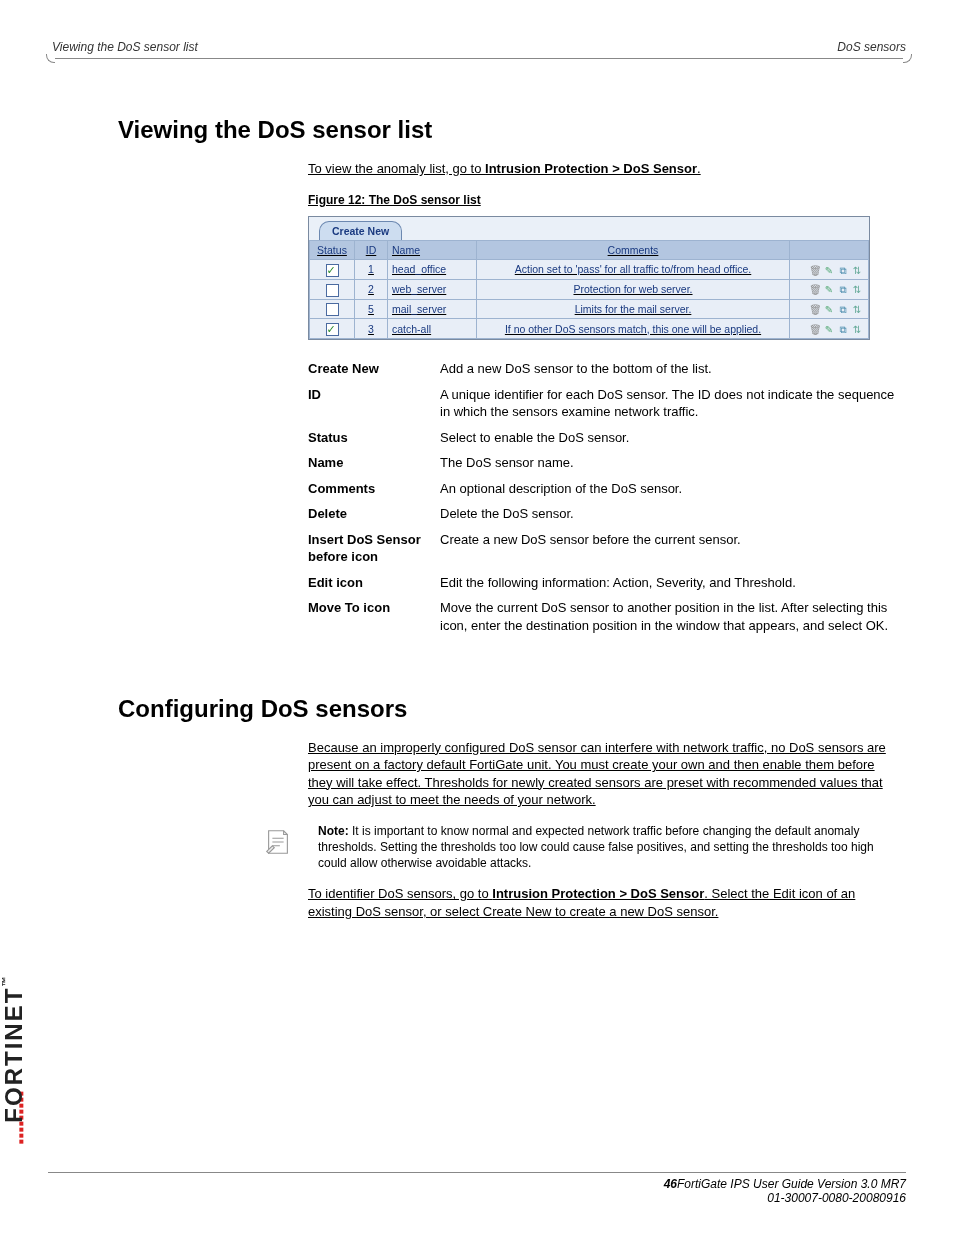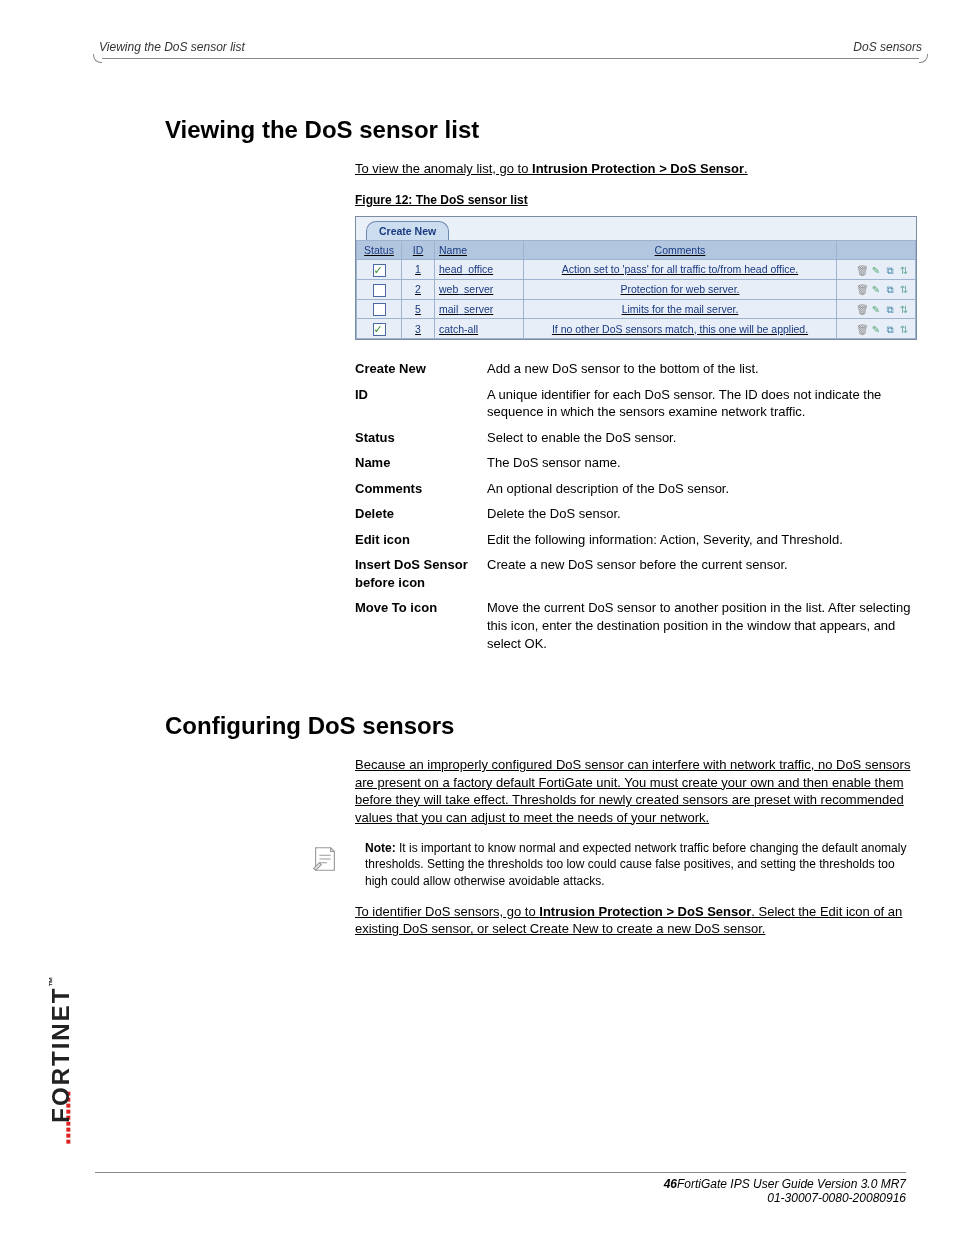--- a/index.html
+++ b/index.html
@@ -9,23 +9,22 @@
     font-size: 13px;
     color: #000;
     width: 954px;
     height: 1235px;
     position: relative;
     background: #fff;
   }
   .page {
     position: absolute;
     left: 0; right: 0; top: 0; bottom: 0;
-    padding: 40px 28px 40px 48px;
+    padding: 40px 44px 40px 48px;
     box-sizing: border-box;
-    margin-left: 47px;
   }
   .header-row {
     display: flex;
     justify-content: space-between;
     font-style: italic;
     font-size: 12px;
     color: #333;
     padding: 0 4px 4px 4px;
   }
   .header-rule {
@@ -330,26 +329,26 @@
       </div>
       <div class="defrow">
         <div class="term">Comments</div>
         <div class="desc">An optional description of the DoS sensor.</div>
       </div>
       <div class="defrow">
         <div class="term">Delete</div>
         <div class="desc">Delete the DoS sensor.</div>
       </div>
       <div class="defrow">
+        <div class="term">Insert DoS Sensor before icon</div>
+        <div class="desc">Create a new DoS sensor before the current sensor.</div>
+      </div>
+      <div class="defrow">
         <div class="term">Edit icon</div>
         <div class="desc">Edit the following information: Action, Severity, and Threshold.</div>
-      </div>
-      <div class="defrow">
-        <div class="term">Insert DoS Sensor before icon</div>
-        <div class="desc">Create a new DoS sensor before the current sensor.</div>
       </div>
       <div class="defrow">
         <div class="term">Move To icon</div>
         <div class="desc">Move the current DoS sensor to another position in the list. After selecting this icon, enter the destination position in the window that appears, and select OK.</div>
       </div>
     </div>
 
   <h1 class="section" style="margin-top:60px;">Configuring DoS sensors</h1>
 
   <div class="body-indent">

